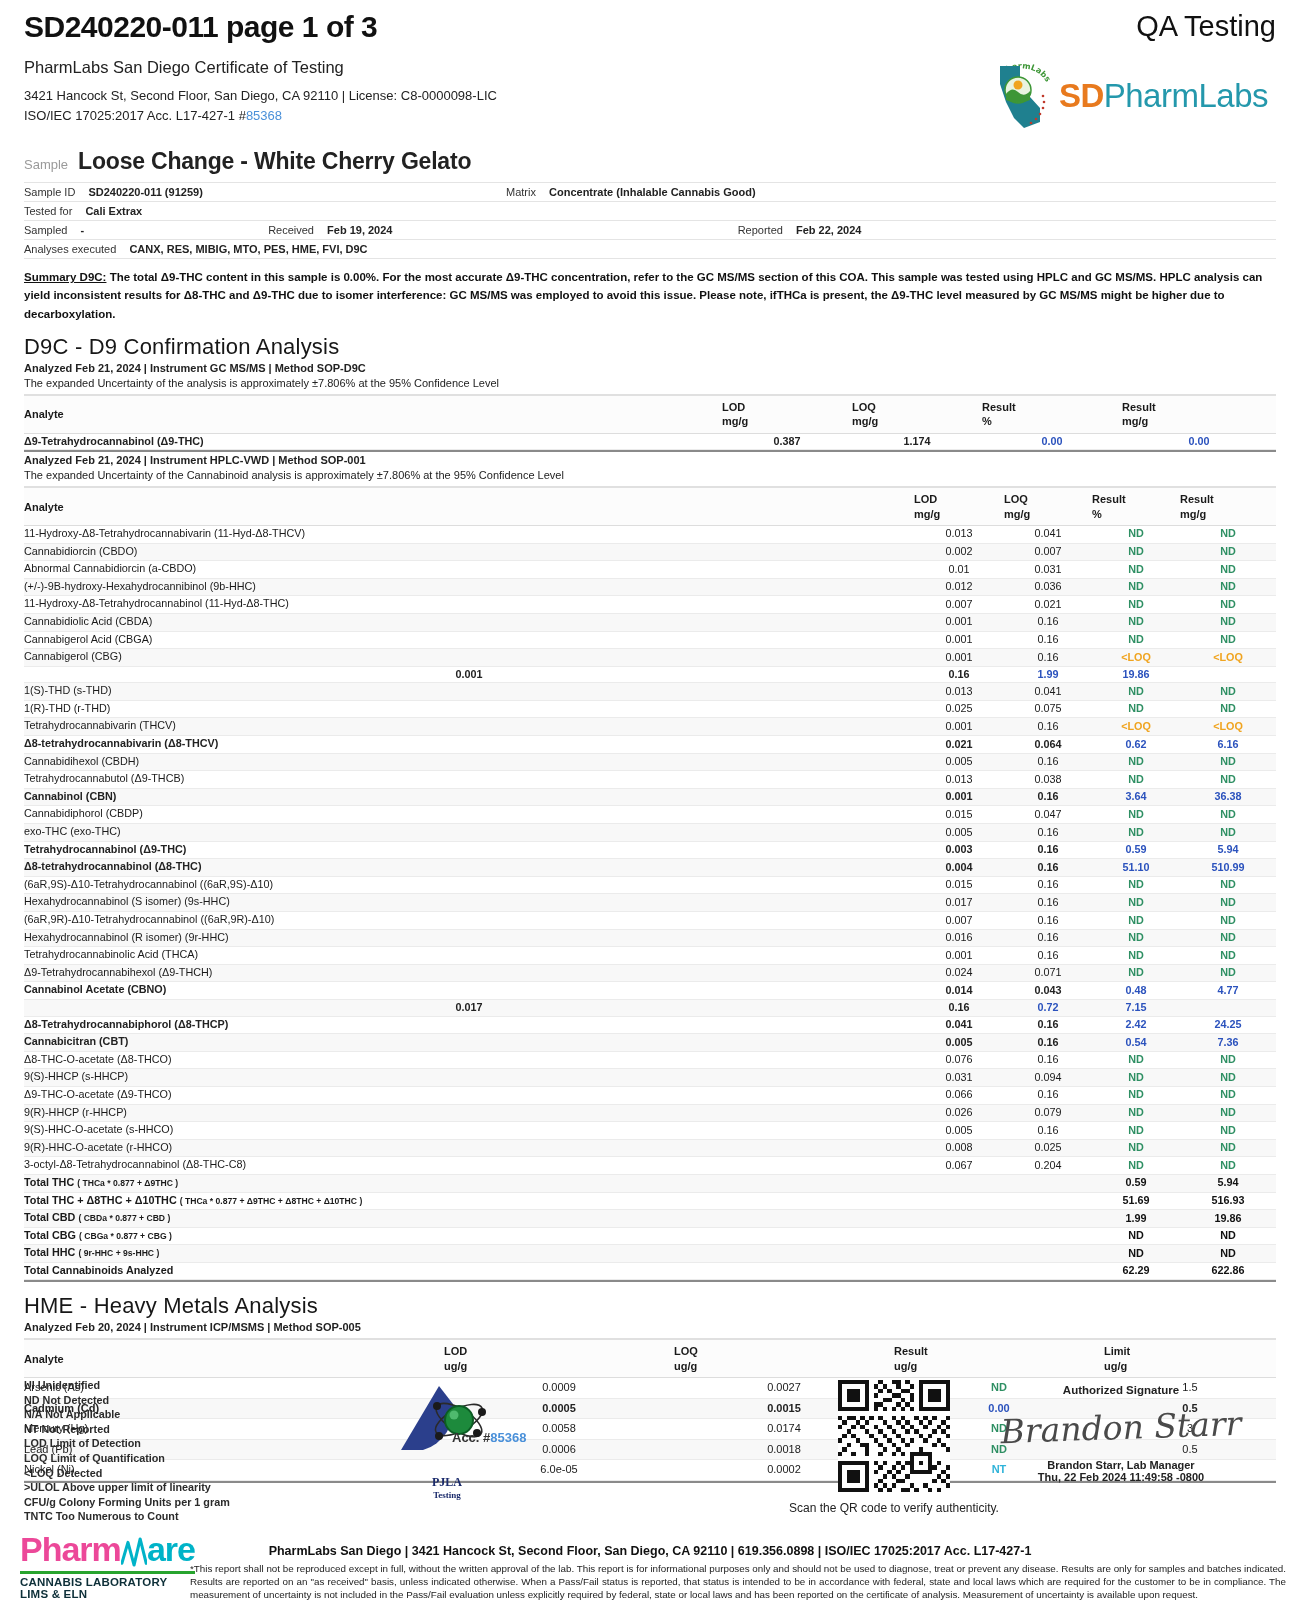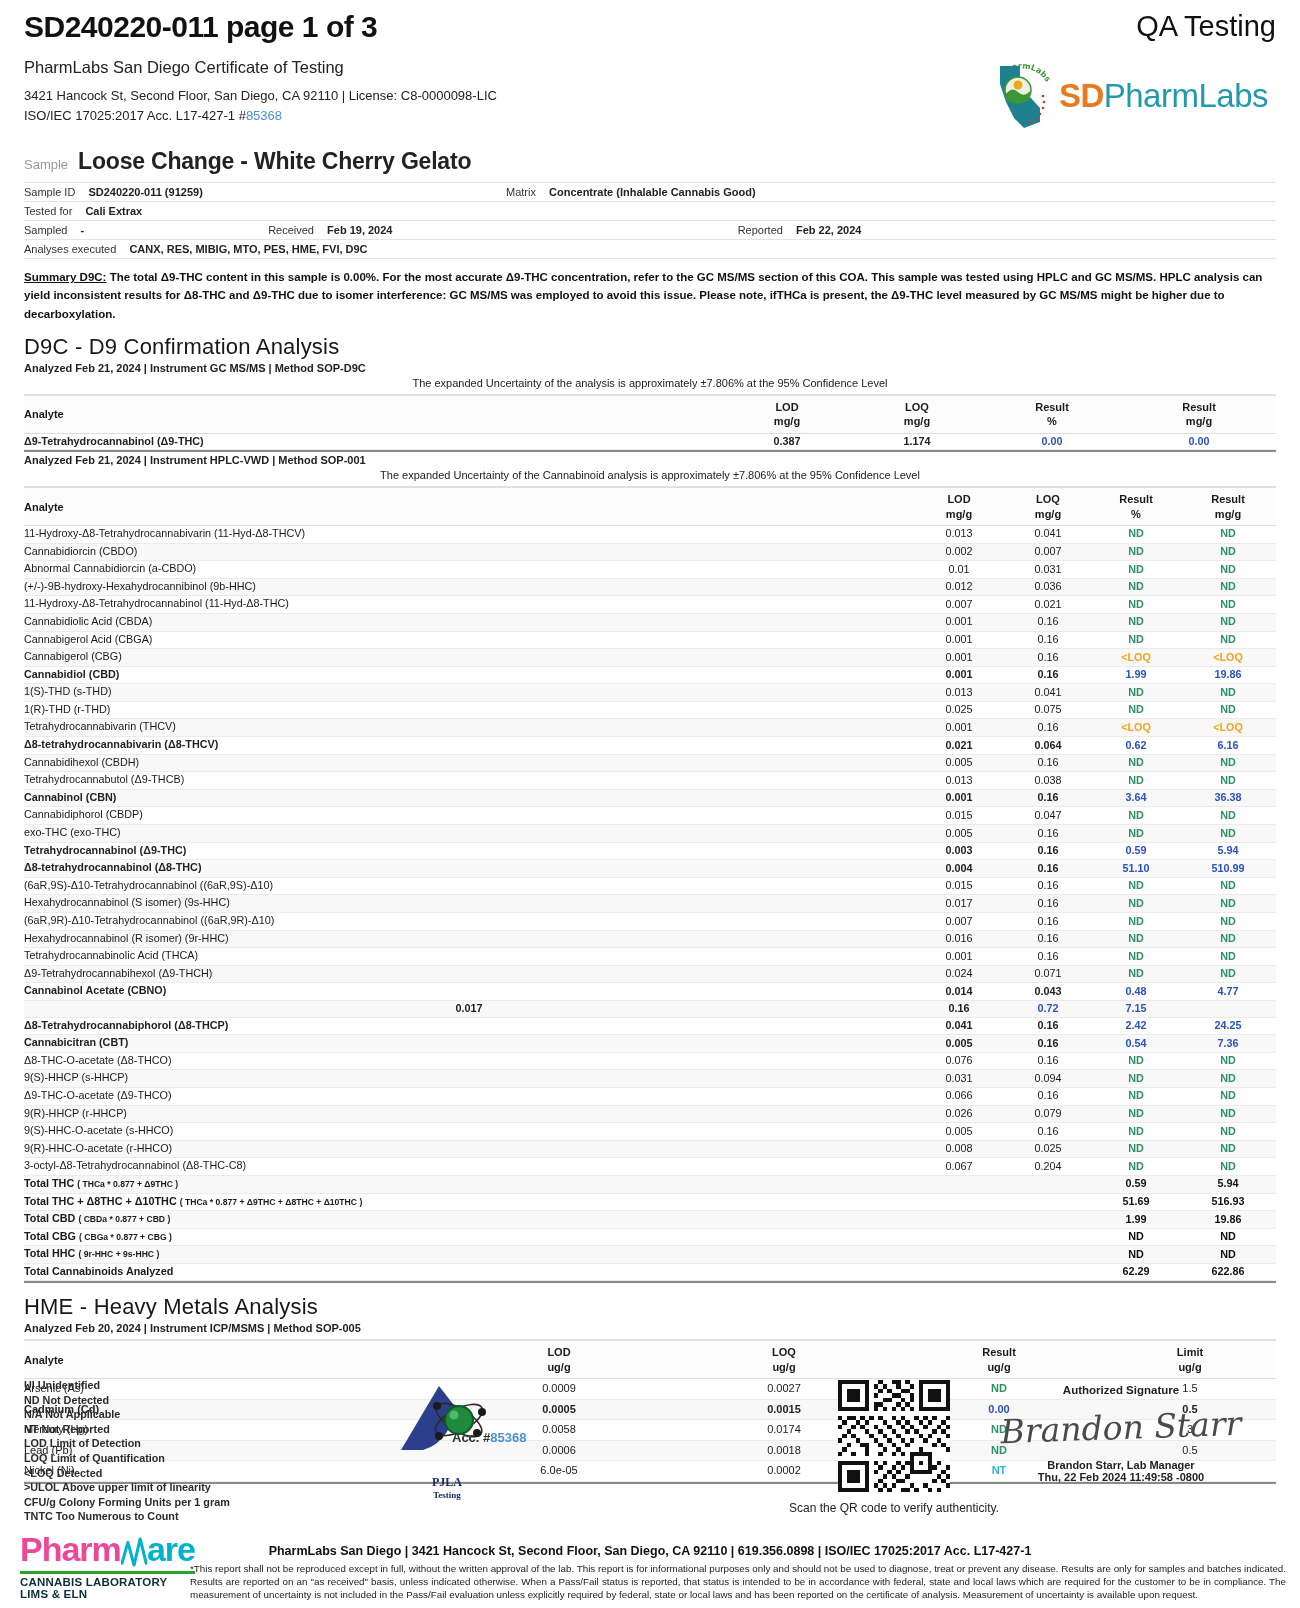--- a/index.html
+++ b/index.html
@@ -35,30 +35,30 @@
   .val{font-weight:700;color:#222;}
   .pos-matrix{position:absolute;left:38.5%;}
   .pos-received{position:absolute;left:19.5%;}
   .pos-reported{position:absolute;left:57%;}
 
   .summary{margin-top:9px;font-size:11.5px;font-weight:700;line-height:1.6;color:#111;}
   .summary .u{text-decoration:underline;}
 
   .section-title{font-size:22px;margin-top:11px;color:#171717;font-weight:400;letter-spacing:0.2px;}
   .meta{font-size:11px;font-weight:700;margin-top:2px;color:#222;}
-  .unc{font-size:11px;margin-top:3px;color:#222;text-align:center;}
+  .unc{font-size:11px;margin-top:3px;color:#222;}
 
   .tbl{margin-top:5px;border-bottom:2px solid #8a8a8a;}
   .thead,.trow{display:grid;align-items:center;}
   .d9c-grid{grid-template-columns:1fr 130px 130px 140px 154px;}
   .canx-grid{grid-template-columns:1fr 90px 88px 88px 96px;}
   .hme-grid{grid-template-columns:420px 230px 220px 210px 1fr;}
   .thead{font-weight:700;font-size:11px;background:#fcfcfc;border-top:2px solid #e0e0e0;
          border-bottom:1px solid #ddd;padding:4px 0;line-height:1.3;}
-  .thead .c{text-align:center;white-space:pre-line;}
+  .thead .c{white-space:pre-line;}
   .trow{font-size:10.8px;border-bottom:1px solid #ebebeb;}
   .trow>div{padding:2px 0;line-height:11.6px;}
   .trow .c{text-align:center;}
   .trow.alt{background:#f8f8f8;}
   .trow .res{font-weight:700;}
   .trow.nd  .res{color:#2e8f63;}
   .trow.loq .res{color:#f0a41f;}
   .trow.val .res{color:#2b52bd;}
   .trow.nt  .res{color:#2fb3d9;}
   .trow.total{font-weight:700;}
@@ -280,21 +280,20 @@
 
           <div class="trow canx-grid loq alt">
             <div class="name-cell"><span>Cannabigerol (CBG)</span> <span class="formula"></span></div>
             <div class="c">0.001</div>
             <div class="c">0.16</div>
             <div class="c res">&lt;LOQ</div>
             <div class="c res">&lt;LOQ</div>
           </div>
 
           <div class="trow canx-grid val">
-            <div class="name-cell"><span>Cannabidiol (CBD)</span> <span class="formula"></span></div>
             <div class="c">0.001</div>
             <div class="c">0.16</div>
             <div class="c res">1.99</div>
             <div class="c res">19.86</div>
           </div>
 
           <div class="trow canx-grid nd alt">
             <div class="name-cell"><span>1(S)-THD (s-THD)</span> <span class="formula"></span></div>
             <div class="c">0.013</div>
             <div class="c">0.041</div>

